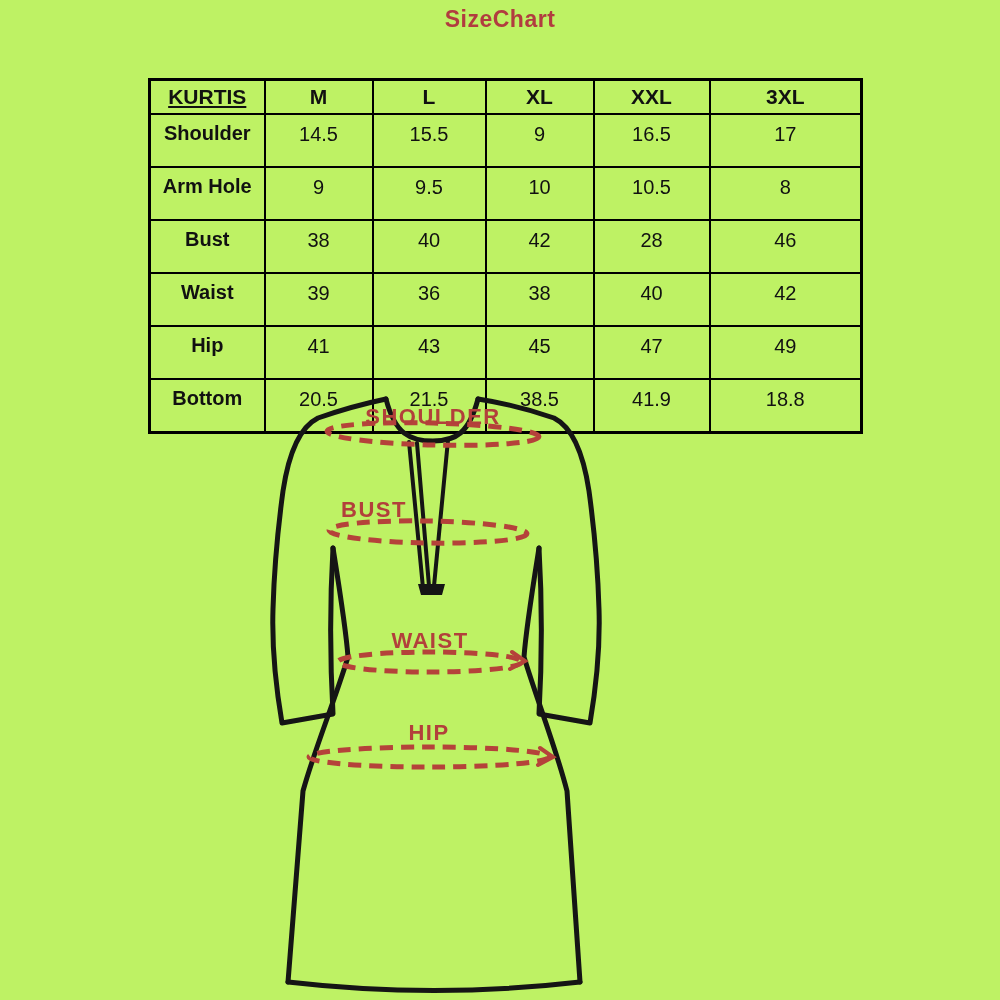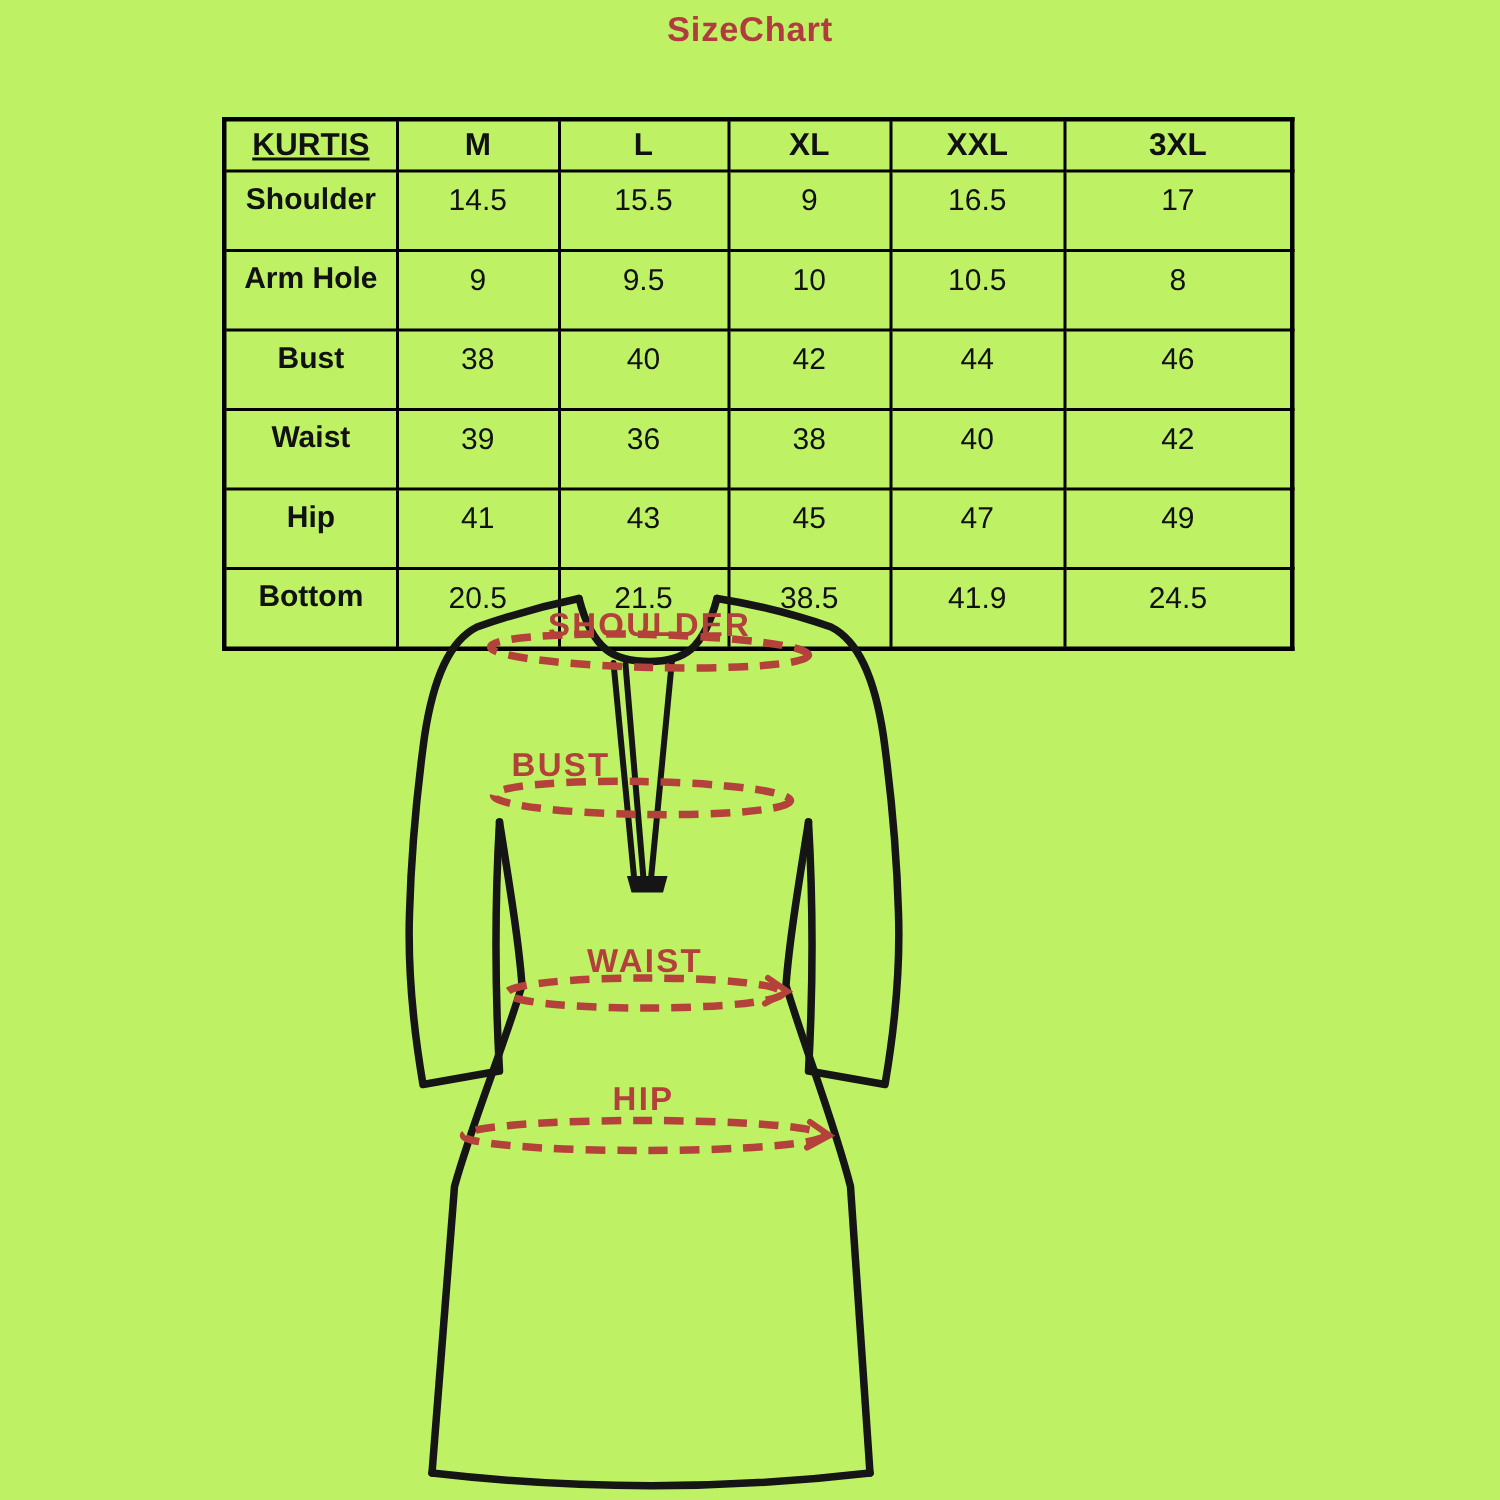--- a/index.html
+++ b/index.html
@@ -128,21 +128,21 @@
         <td class="cell-value">9.5</td>
         <td class="cell-value">10</td>
         <td class="cell-value">10.5</td>
         <td class="cell-value">8</td>
       </tr>
       <tr>
         <th class="row-label">Bust</th>
         <td class="cell-value">38</td>
         <td class="cell-value">40</td>
         <td class="cell-value">42</td>
-        <td class="cell-value">44</td>
+        <td class="cell-value">28</td>
         <td class="cell-value">46</td>
       </tr>
       <tr>
         <th class="row-label">Waist</th>
         <td class="cell-value">39</td>
         <td class="cell-value">36</td>
         <td class="cell-value">38</td>
         <td class="cell-value">40</td>
         <td class="cell-value">42</td>
       </tr>
@@ -153,21 +153,21 @@
         <td class="cell-value">45</td>
         <td class="cell-value">47</td>
         <td class="cell-value">49</td>
       </tr>
       <tr>
         <th class="row-label">Bottom</th>
         <td class="cell-value">20.5</td>
         <td class="cell-value">21.5</td>
         <td class="cell-value">38.5</td>
         <td class="cell-value">41.9</td>
-        <td class="cell-value">24.5</td>
+        <td class="cell-value">18.8</td>
       </tr>
     </tbody>
   </table>
 
   <svg class="kurta-diagram" viewBox="240 385 380 620" xmlns="http://www.w3.org/2000/svg">
 
     <g stroke="#151515" stroke-width="5" fill="none" stroke-linecap="round" stroke-linejoin="round">
 
       <path d="M 386,399 C 362,404 338,411 318,418
                C 300,427 289,451 283,491

